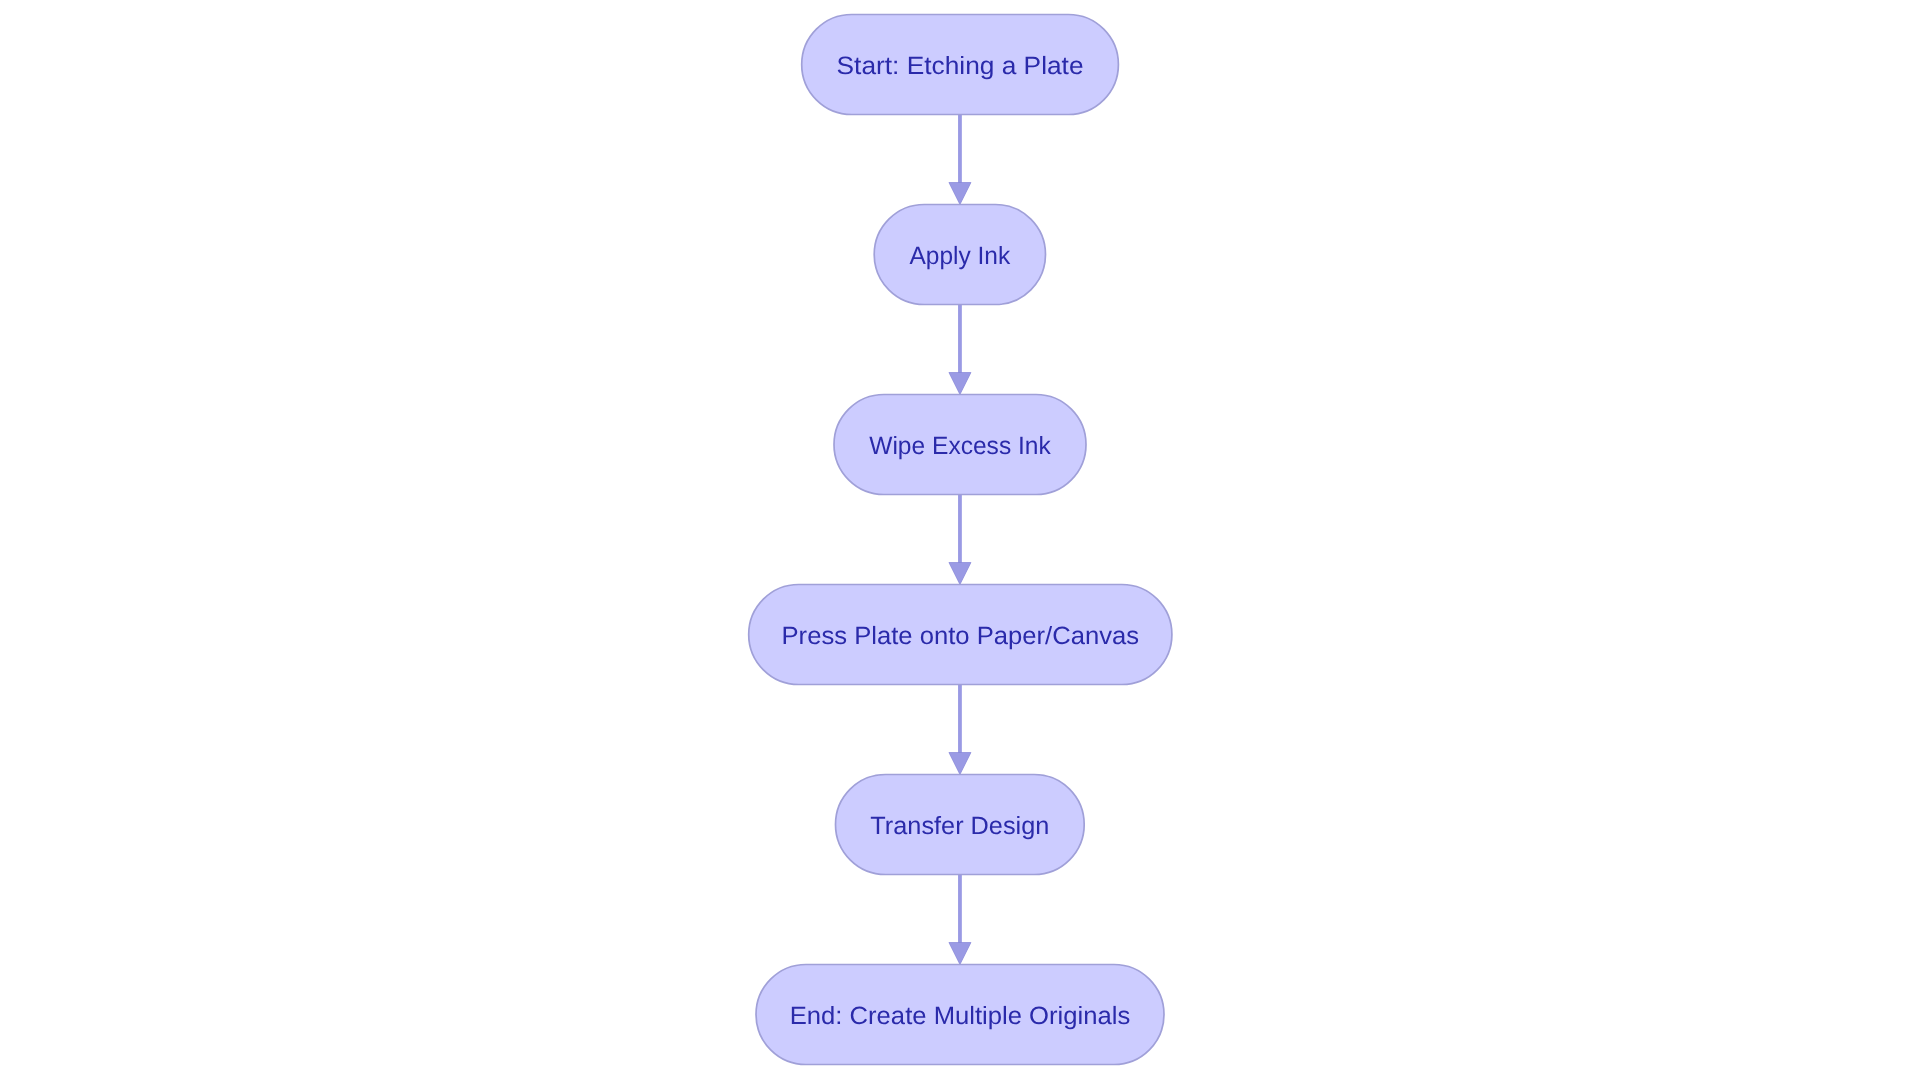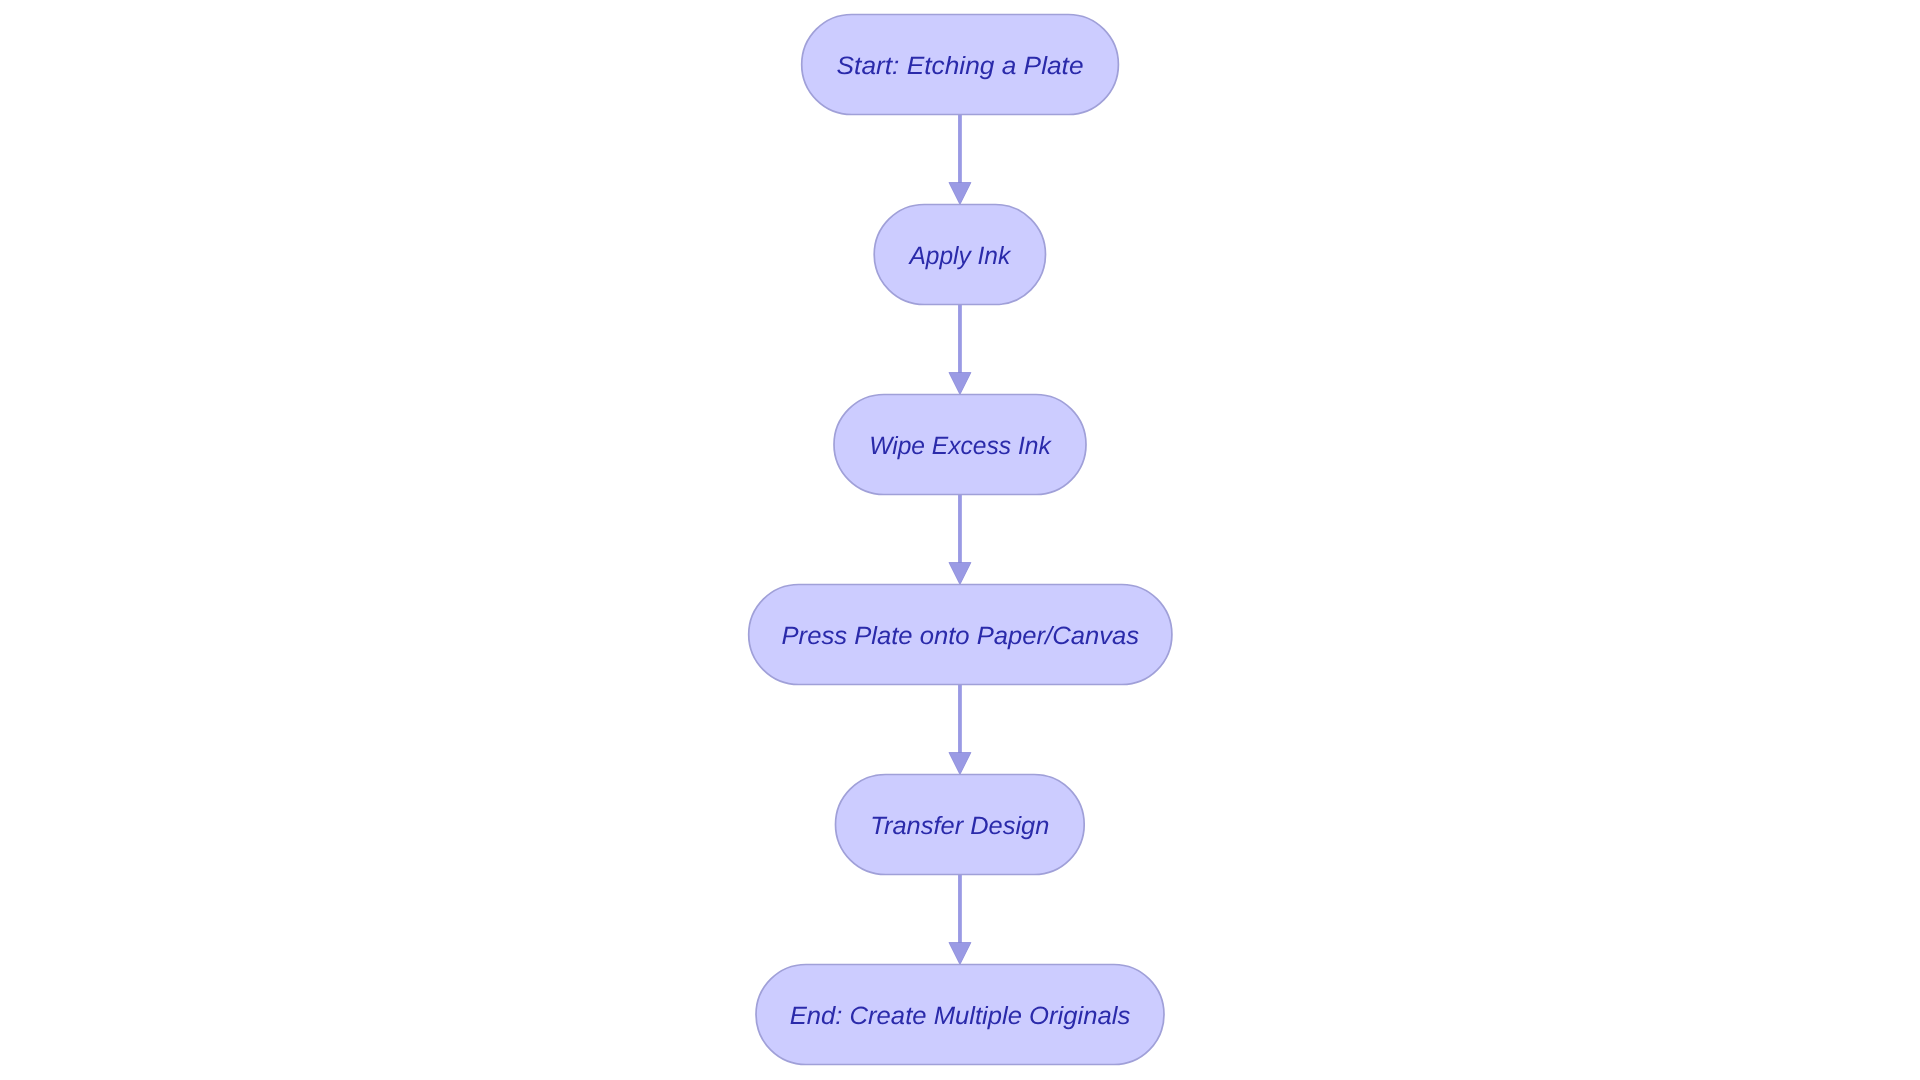--- a/index.html
+++ b/index.html
@@ -10,21 +10,21 @@
   #flow-svg{position:absolute;left:0;top:0;width:1920px;height:1080px;display:block;}
   #node-layer{will-change:opacity;}
   .node-label{font-family:"Liberation Sans",sans-serif;font-size:25px;
               text-anchor:middle;
               -webkit-font-smoothing:antialiased;
               text-rendering:geometricPrecision;}
 </style>
 </head>
 <body style="background: rgb(255, 255, 255);">
 
-<div id="chart" style="background: rgb(255, 255, 255); font-style: italic;">
+<div id="chart" style="background: rgb(255, 255, 255);">
   <svg id="flow-svg" viewBox="0 0 1920 1080">
 
     <g id="edge-layer">
       <g>
         <path class="edge-line" d="M 959.95 114.5 L 959.95 184.5" stroke="#9a9ae4" stroke-width="3.8" fill="none"></path>
         <path class="edge-head" d="M 948.95 182.5 L 970.95 182.5 L 959.95 204.5 Z" fill="#9a9ae4" stroke="#8585d8" stroke-width="0.7"></path>
       </g>
       <g>
         <path class="edge-line" d="M 959.95 304.5 L 959.95 374.5" stroke="#9a9ae4" stroke-width="3.8" fill="none"></path>
         <path class="edge-head" d="M 948.95 372.5 L 970.95 372.5 L 959.95 394.5 Z" fill="#9a9ae4" stroke="#8585d8" stroke-width="0.7"></path>

